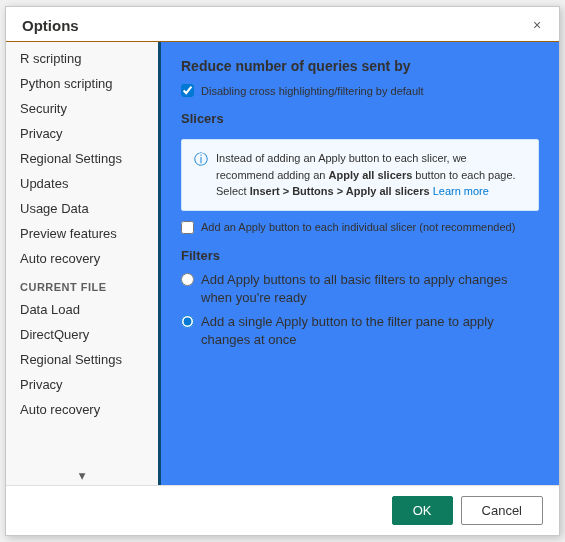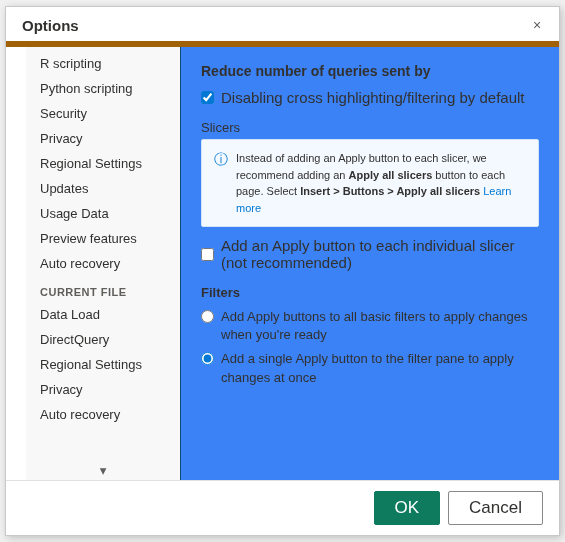--- a/index.html
+++ b/index.html
@@ -20,21 +20,21 @@
       border: 1px solid #c8c8c8;
       box-shadow: 2px 2px 8px rgba(0,0,0,0.2);
       display: flex;
       flex-direction: column;
     }
     .dialog-titlebar {
       display: flex;
       align-items: center;
       justify-content: space-between;
       padding: 8px 12px 6px 16px;
-      border-bottom: 6px solid #a16207;
+      border-bottom: 1px solid #a16207;
       background: #fff;
     }
     .dialog-title {
       font-size: 15px;
       font-weight: 600;
       color: #323130;
     }
     .close-btn {
       width: 20px;
       height: 20px;
@@ -46,26 +46,25 @@
       font-size: 14px;
     }
     .dialog-body {
       display: flex;
       flex: 1;
       overflow: hidden;
     }
     .sidebar {
       width: 155px;
       background: #f8f8f8;
-      border-right: 1px solid #0c4a6e;
+      border-right: 3px solid #0c4a6e;
       display: flex;
       flex-direction: column;
       overflow: hidden;
       position: relative;
-      margin-left: 20px;
     }
     .sidebar-scroll {
       flex: 1;
       overflow-y: auto;
       padding: 4px 0;
     }
     .sidebar-scroll::-webkit-scrollbar { width: 8px; }
     .sidebar-scroll::-webkit-scrollbar-track { background: #f8f8f8; }
     .sidebar-scroll::-webkit-scrollbar-thumb { background: #c8c6c4; border-radius: 4px; }
     .sidebar-item {
@@ -113,26 +112,26 @@
       align-items: center;
       gap: 7px;
       margin-bottom: 14px;
     }
     .checkbox-row input[type="checkbox"] {
       width: 13px;
       height: 13px;
       accent-color: #0078d4;
       cursor: pointer;
     }
-    .checkbox-label { color: #323130; font-size: 15px; cursor: pointer; }
+    .checkbox-label { color: #323130; font-size: 11px; cursor: pointer; }
     .slicers-title {
       font-size: 13px;
-      font-weight: 400;
-      color: #323130;
-      margin-bottom: 4px;
+      font-weight: 700;
+      color: #323130;
+      margin-bottom: 13px;
     }
     .info-box {
       background: #f3f9ff;
       border: 1px solid #d0e4f5;
       border-radius: 2px;
       padding: 10px 12px;
       display: flex;
       gap: 8px;
       margin-bottom: 10px;
     }
@@ -176,21 +175,21 @@
       display: flex;
       justify-content: flex-end;
       align-items: center;
       padding: 10px 16px;
       border-top: 1px solid #e0e0e0;
       gap: 8px;
       background: #fff;
     }
     .btn {
       padding: 6px 20px;
-      font-size: 17px;
+      font-size: 13px;
       cursor: pointer;
       border-radius: 2px;
       border: 1px solid transparent;
     }
     .btn-primary {
       background: #0e7a5e;
       color: #fff;
       border-color: #0e7a5e;
     }
     .btn-secondary {

